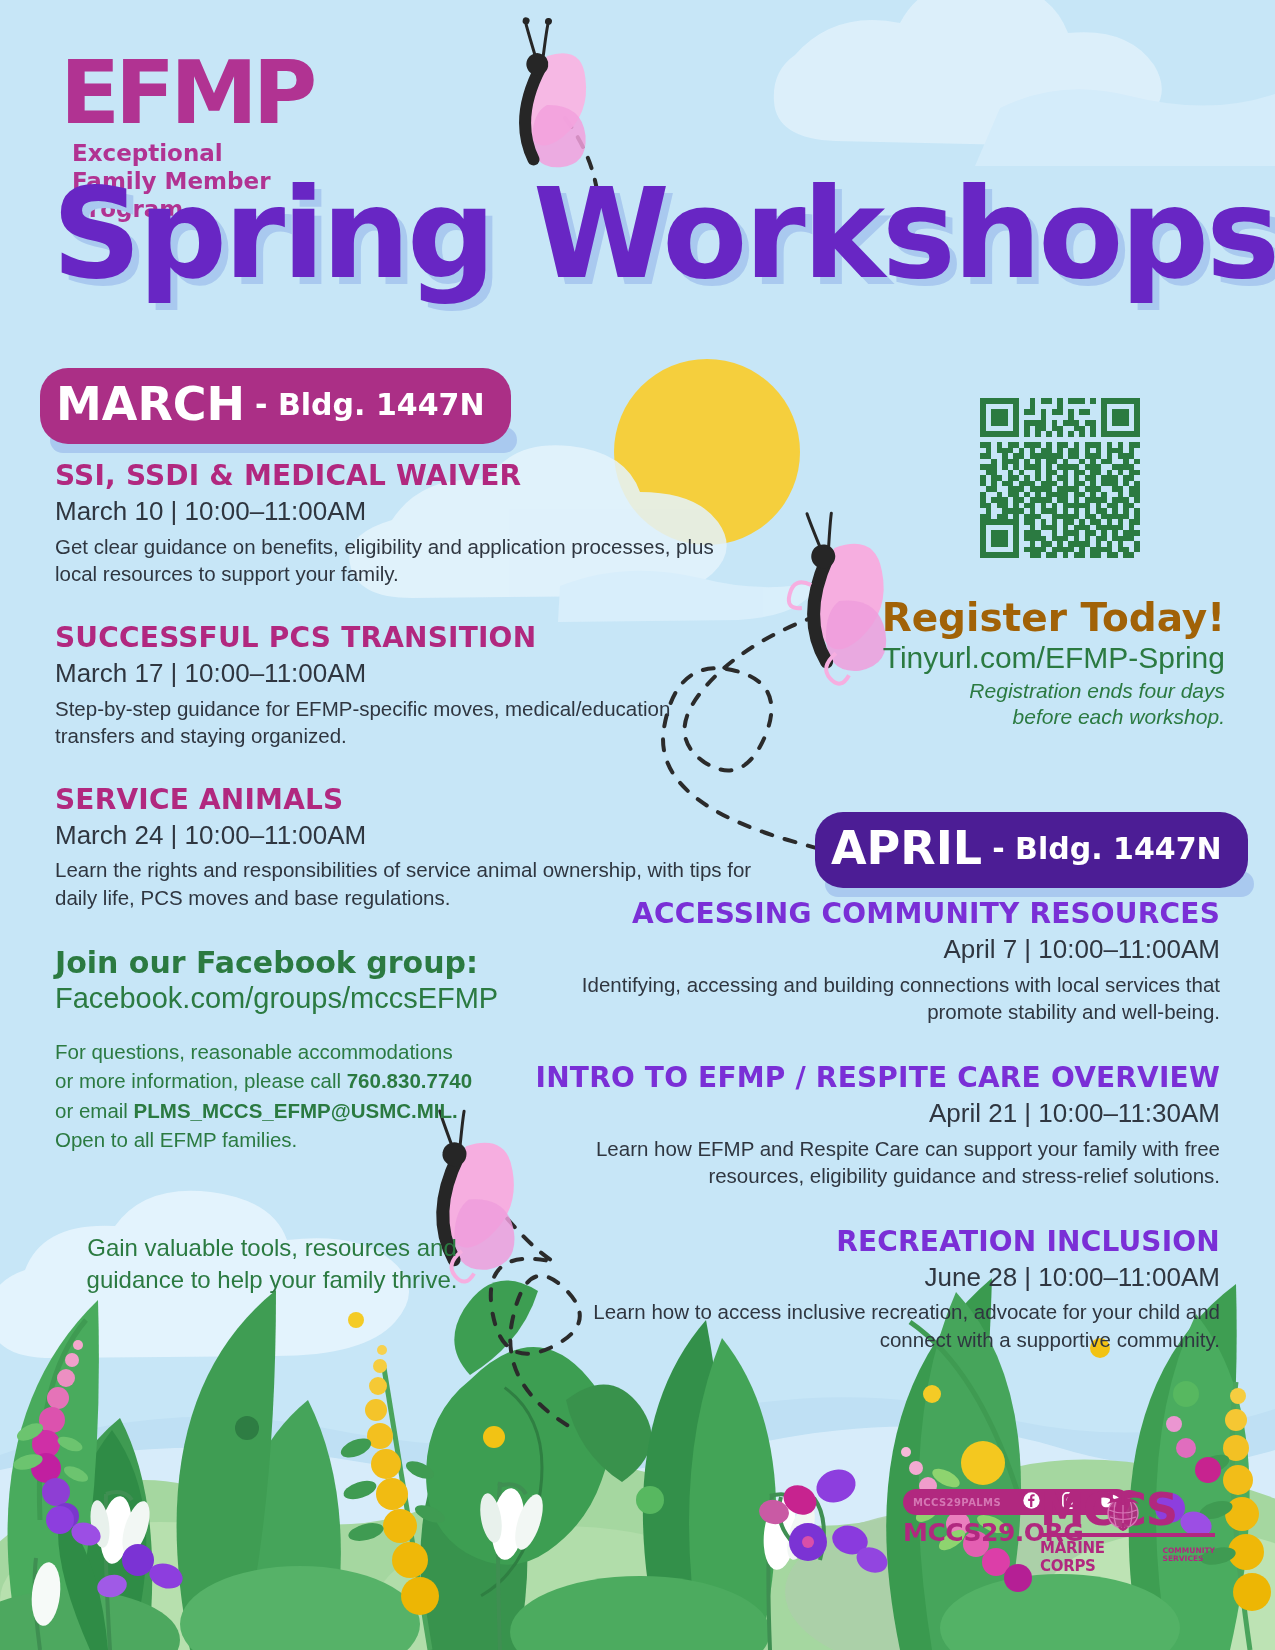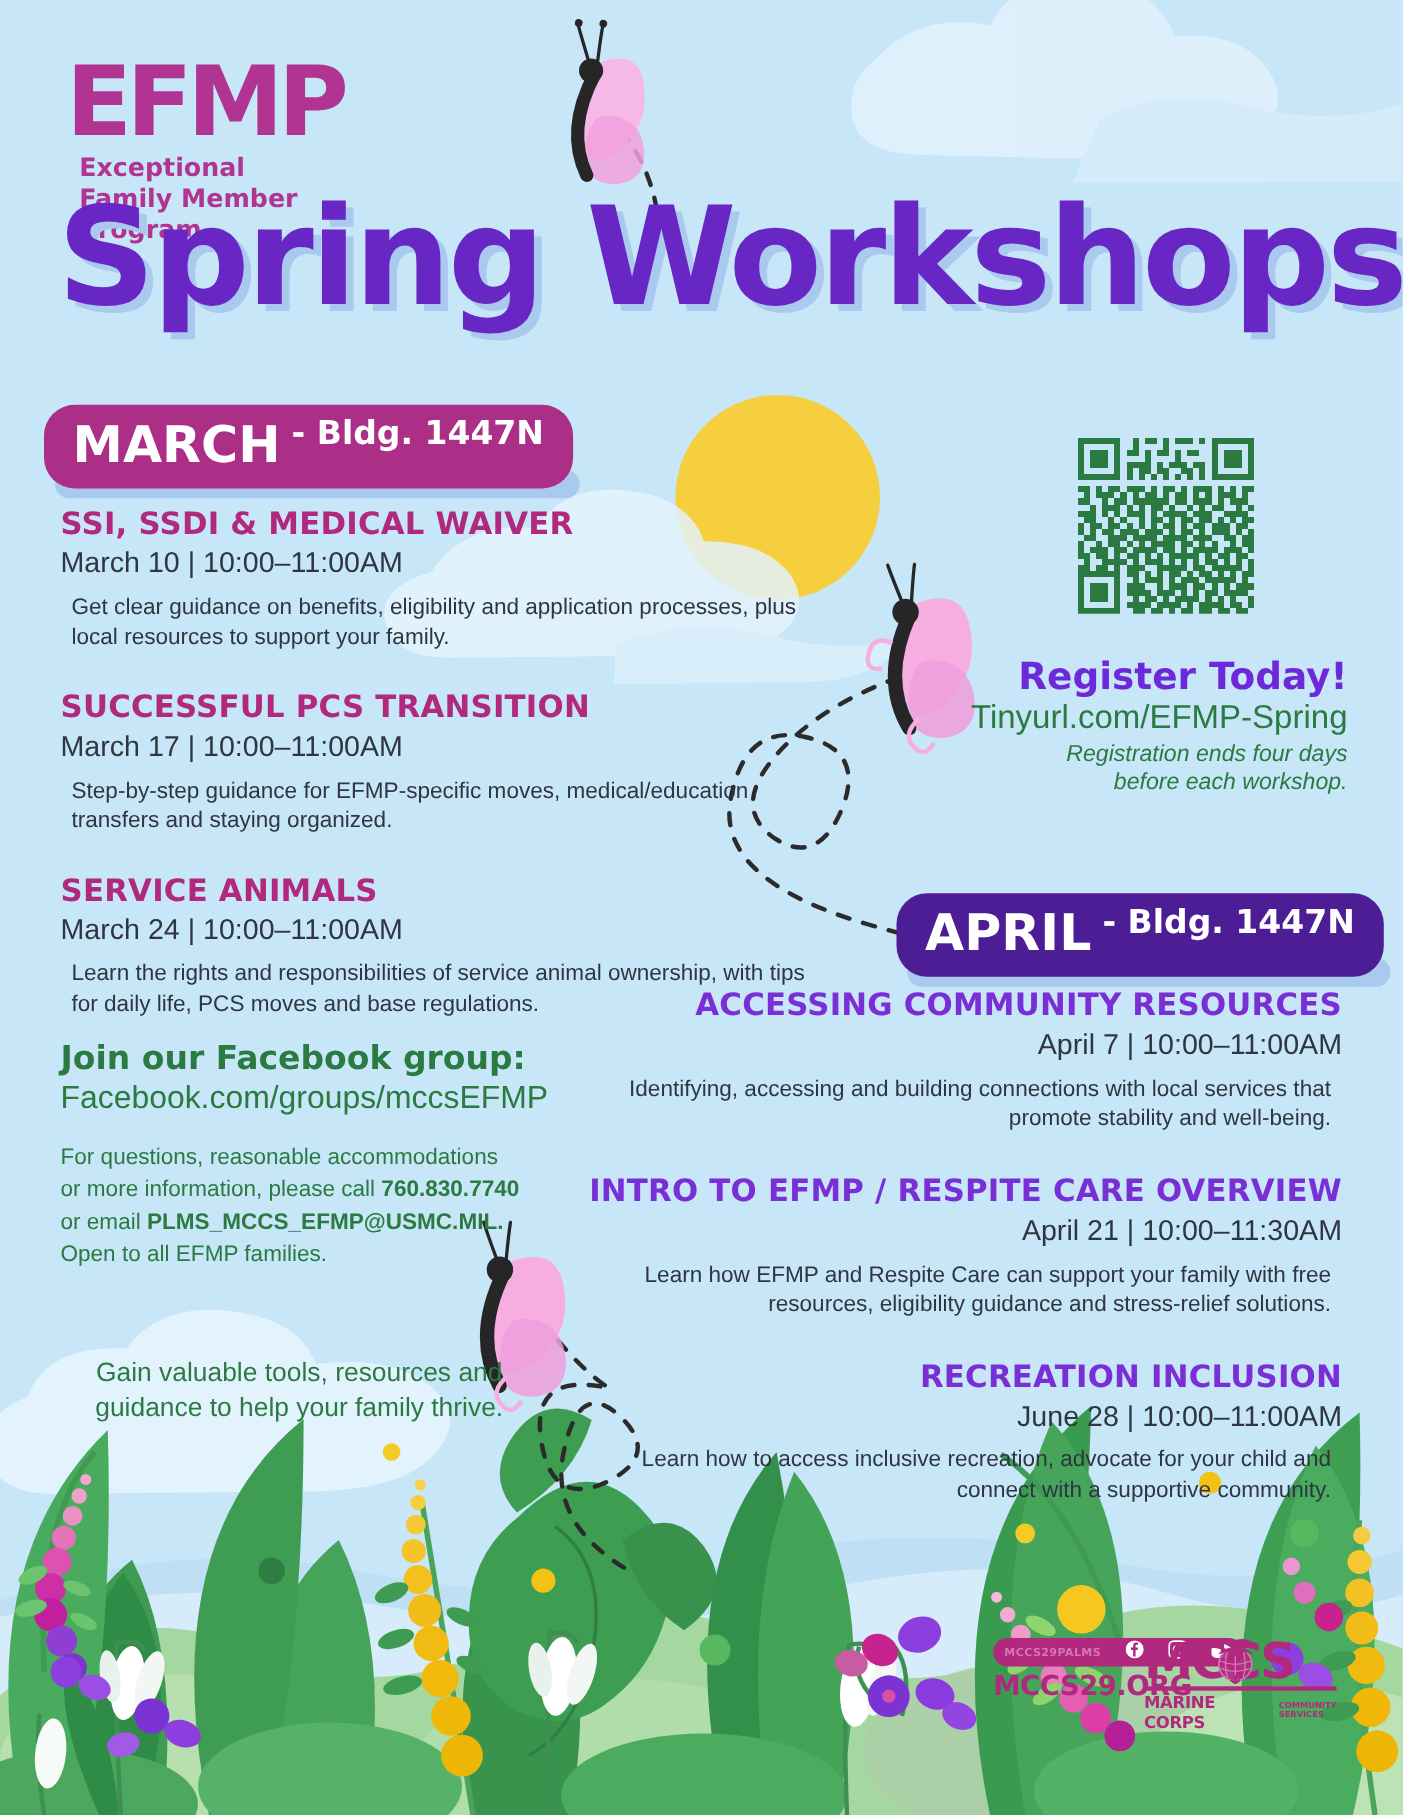--- a/index.html
+++ b/index.html
@@ -43,23 +43,23 @@
     font-size:124px;line-height:1;
     color:#6826c4;
     letter-spacing:-3px;
     text-shadow:7px 7px 0 #a9c9ef;
     white-space:nowrap;
   }
 
   
   .pill{
     position:absolute;
-    display:inline-flex;align-items:flex-start;
+    display:inline-flex;align-items:center;
     border-radius:28px;
-    padding:9px 26px 13px 26px;
+    padding:9px 26px 13px 16px;
     color:#ffffff;
     white-space:nowrap;
   }
   .pill::after{
     content:"";position:absolute;left:10px;right:-6px;bottom:-9px;height:26px;
     background:#a9c9ef;border-radius:26px;z-index:-1;
   }
   .pill-march{left:40px;top:368px;background:#ab2f86;}
   .pill-april{left:815px;top:812px;background:#4c1d95;}
   .pill-month{
@@ -81,29 +81,29 @@
     font-size:28px;line-height:1.12;letter-spacing:0.2px;
     margin:0 0 4px 0;
   }
   .march-col .ws-title{color:#b1287f;}
   .april-col .ws-title{color:#7a2fd6;}
   .ws-when{
     font-size:26px;line-height:1.25;color:#2f3640;margin:0 0 5px 0;
     font-family:"Liberation Sans", sans-serif;
   }
   .ws-desc{
-    font-size:20.5px;line-height:1.34;color:#2f3640;margin:10px;
+    font-size:20.5px;line-height:1.34;color:#2f3640;margin:0;
     font-family:"Liberation Sans", sans-serif;
   }
 
   
   .register{position:absolute;right:50px;top:598px;width:520px;text-align:right;}
   .register-head{
     font-family:"DejaVu Sans", sans-serif;font-weight:bold;
-    font-size:34px;color:#6d28d9;margin:0 0 2px 0;line-height:1.05;
+    font-size:39px;color:#a16207;margin:0 0 2px 0;line-height:1.05;
   }
   .register-url{
     font-size:30px;color:#2b7a41;margin:0 0 4px 0;line-height:1.1;
     font-family:"Liberation Sans", sans-serif;
   }
   .register-note{
     font-size:21px;color:#2b7a41;font-style:italic;line-height:1.22;margin:0;
     font-family:"Liberation Sans", sans-serif;
   }
 

